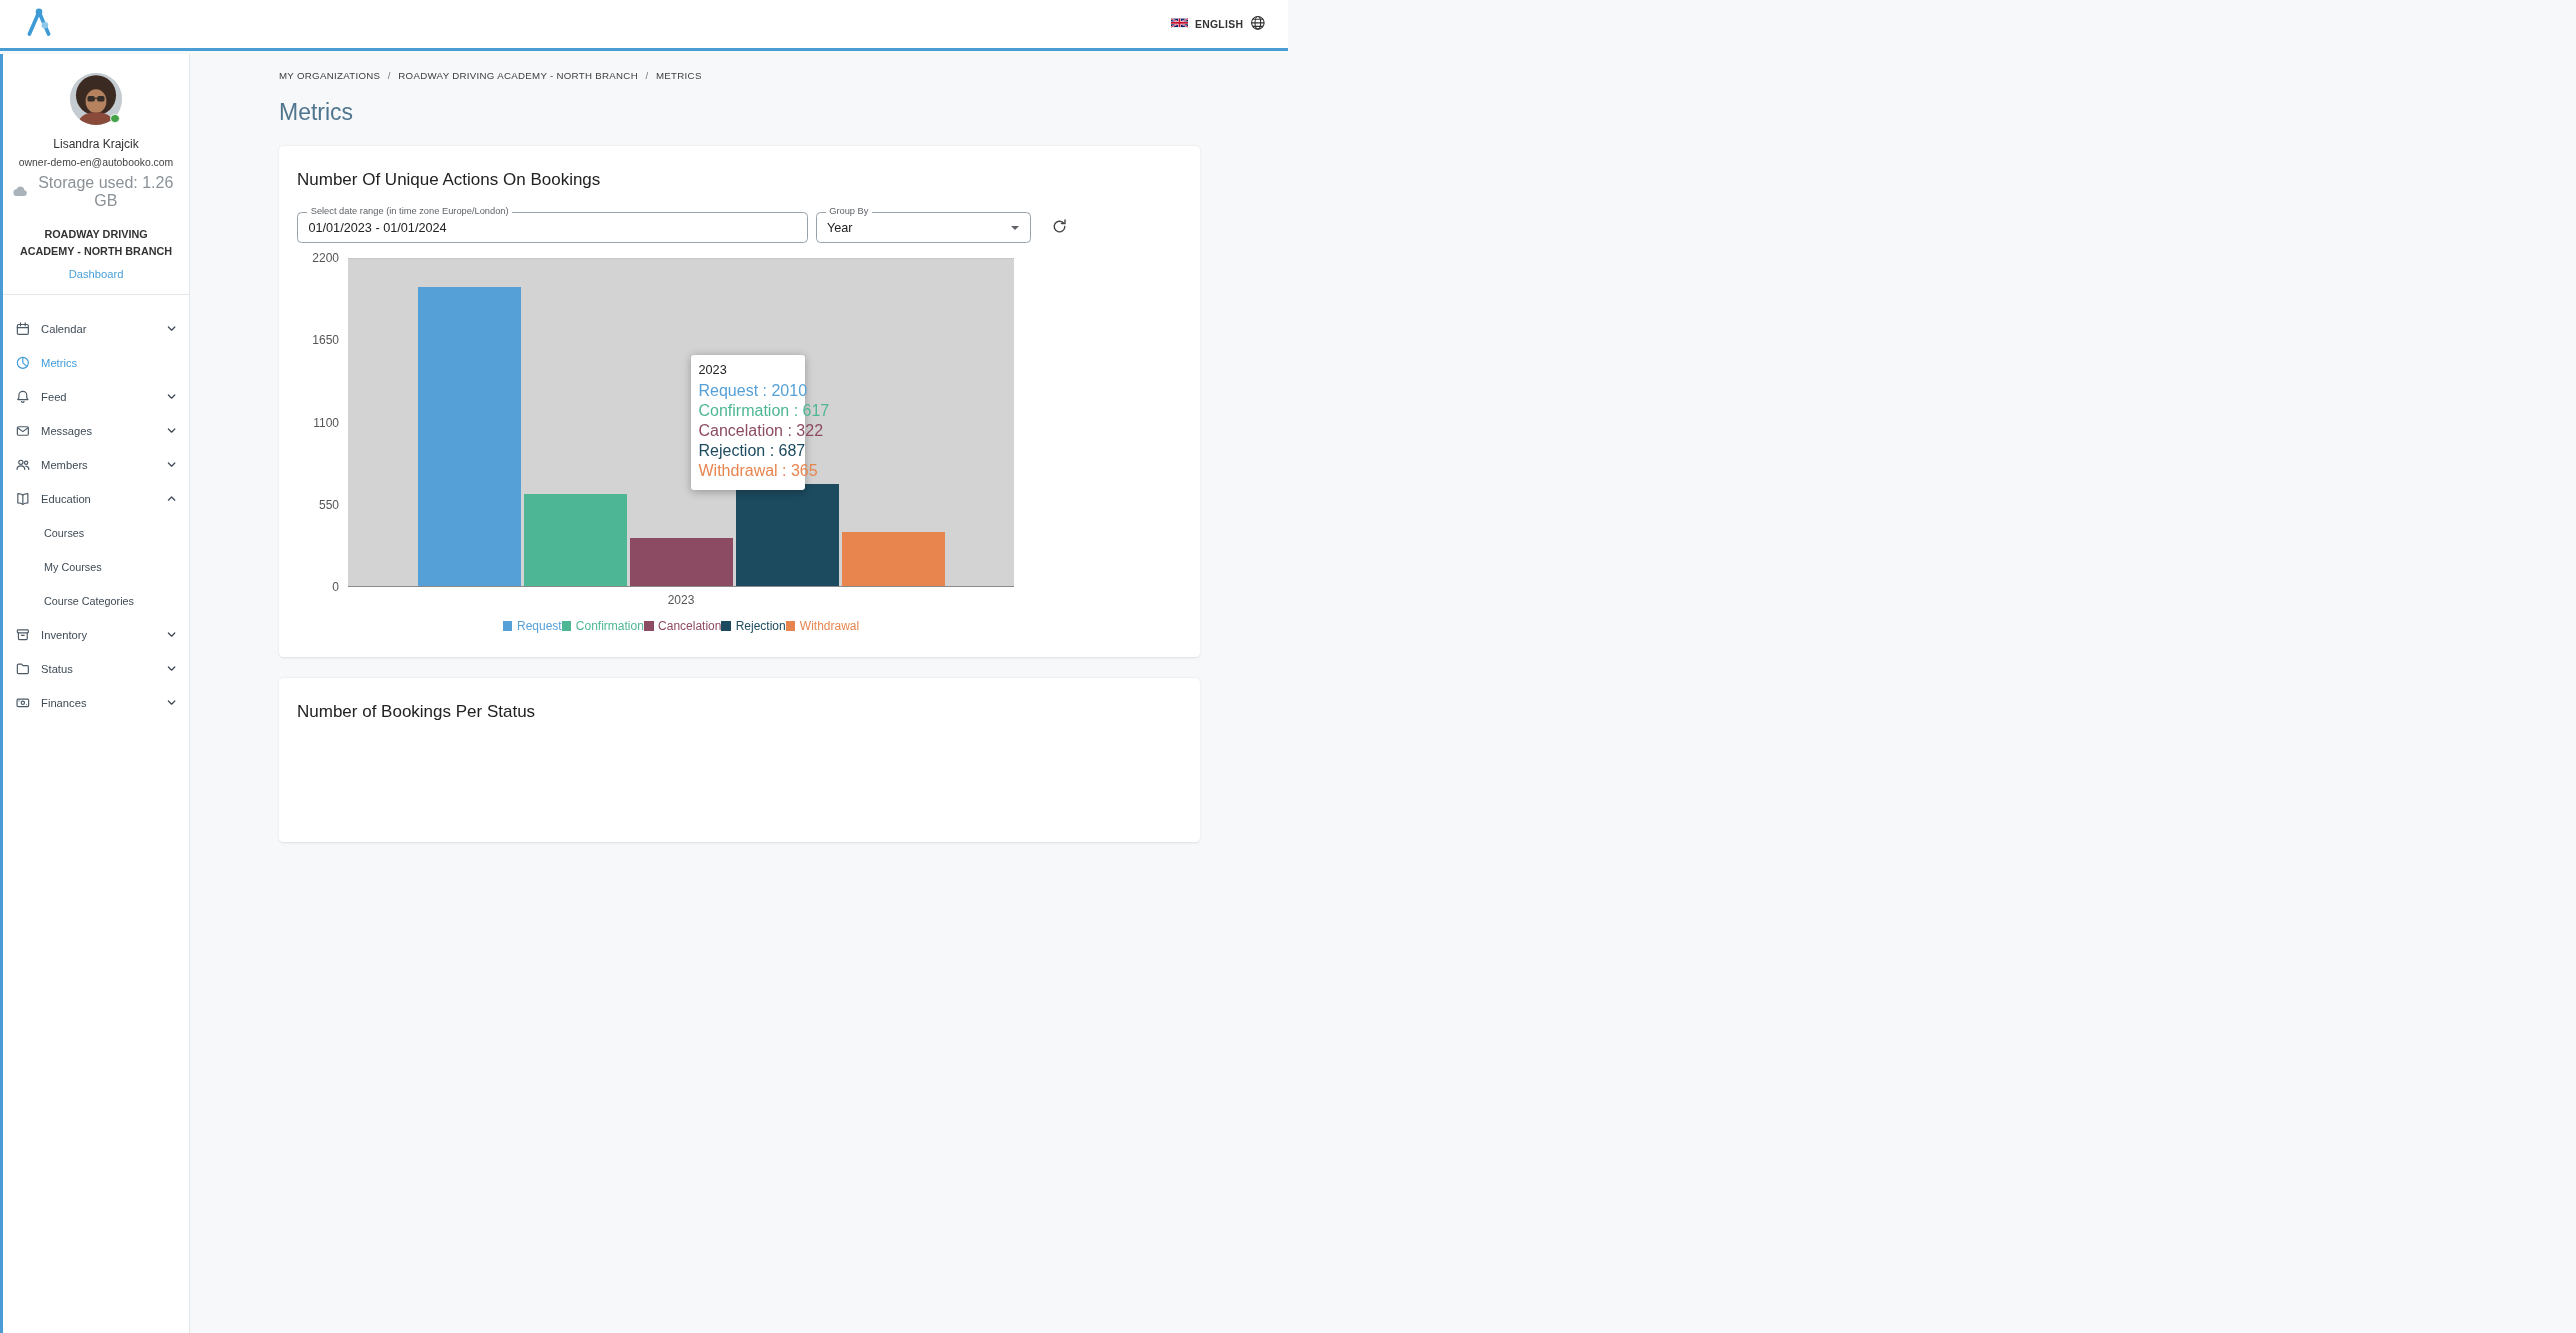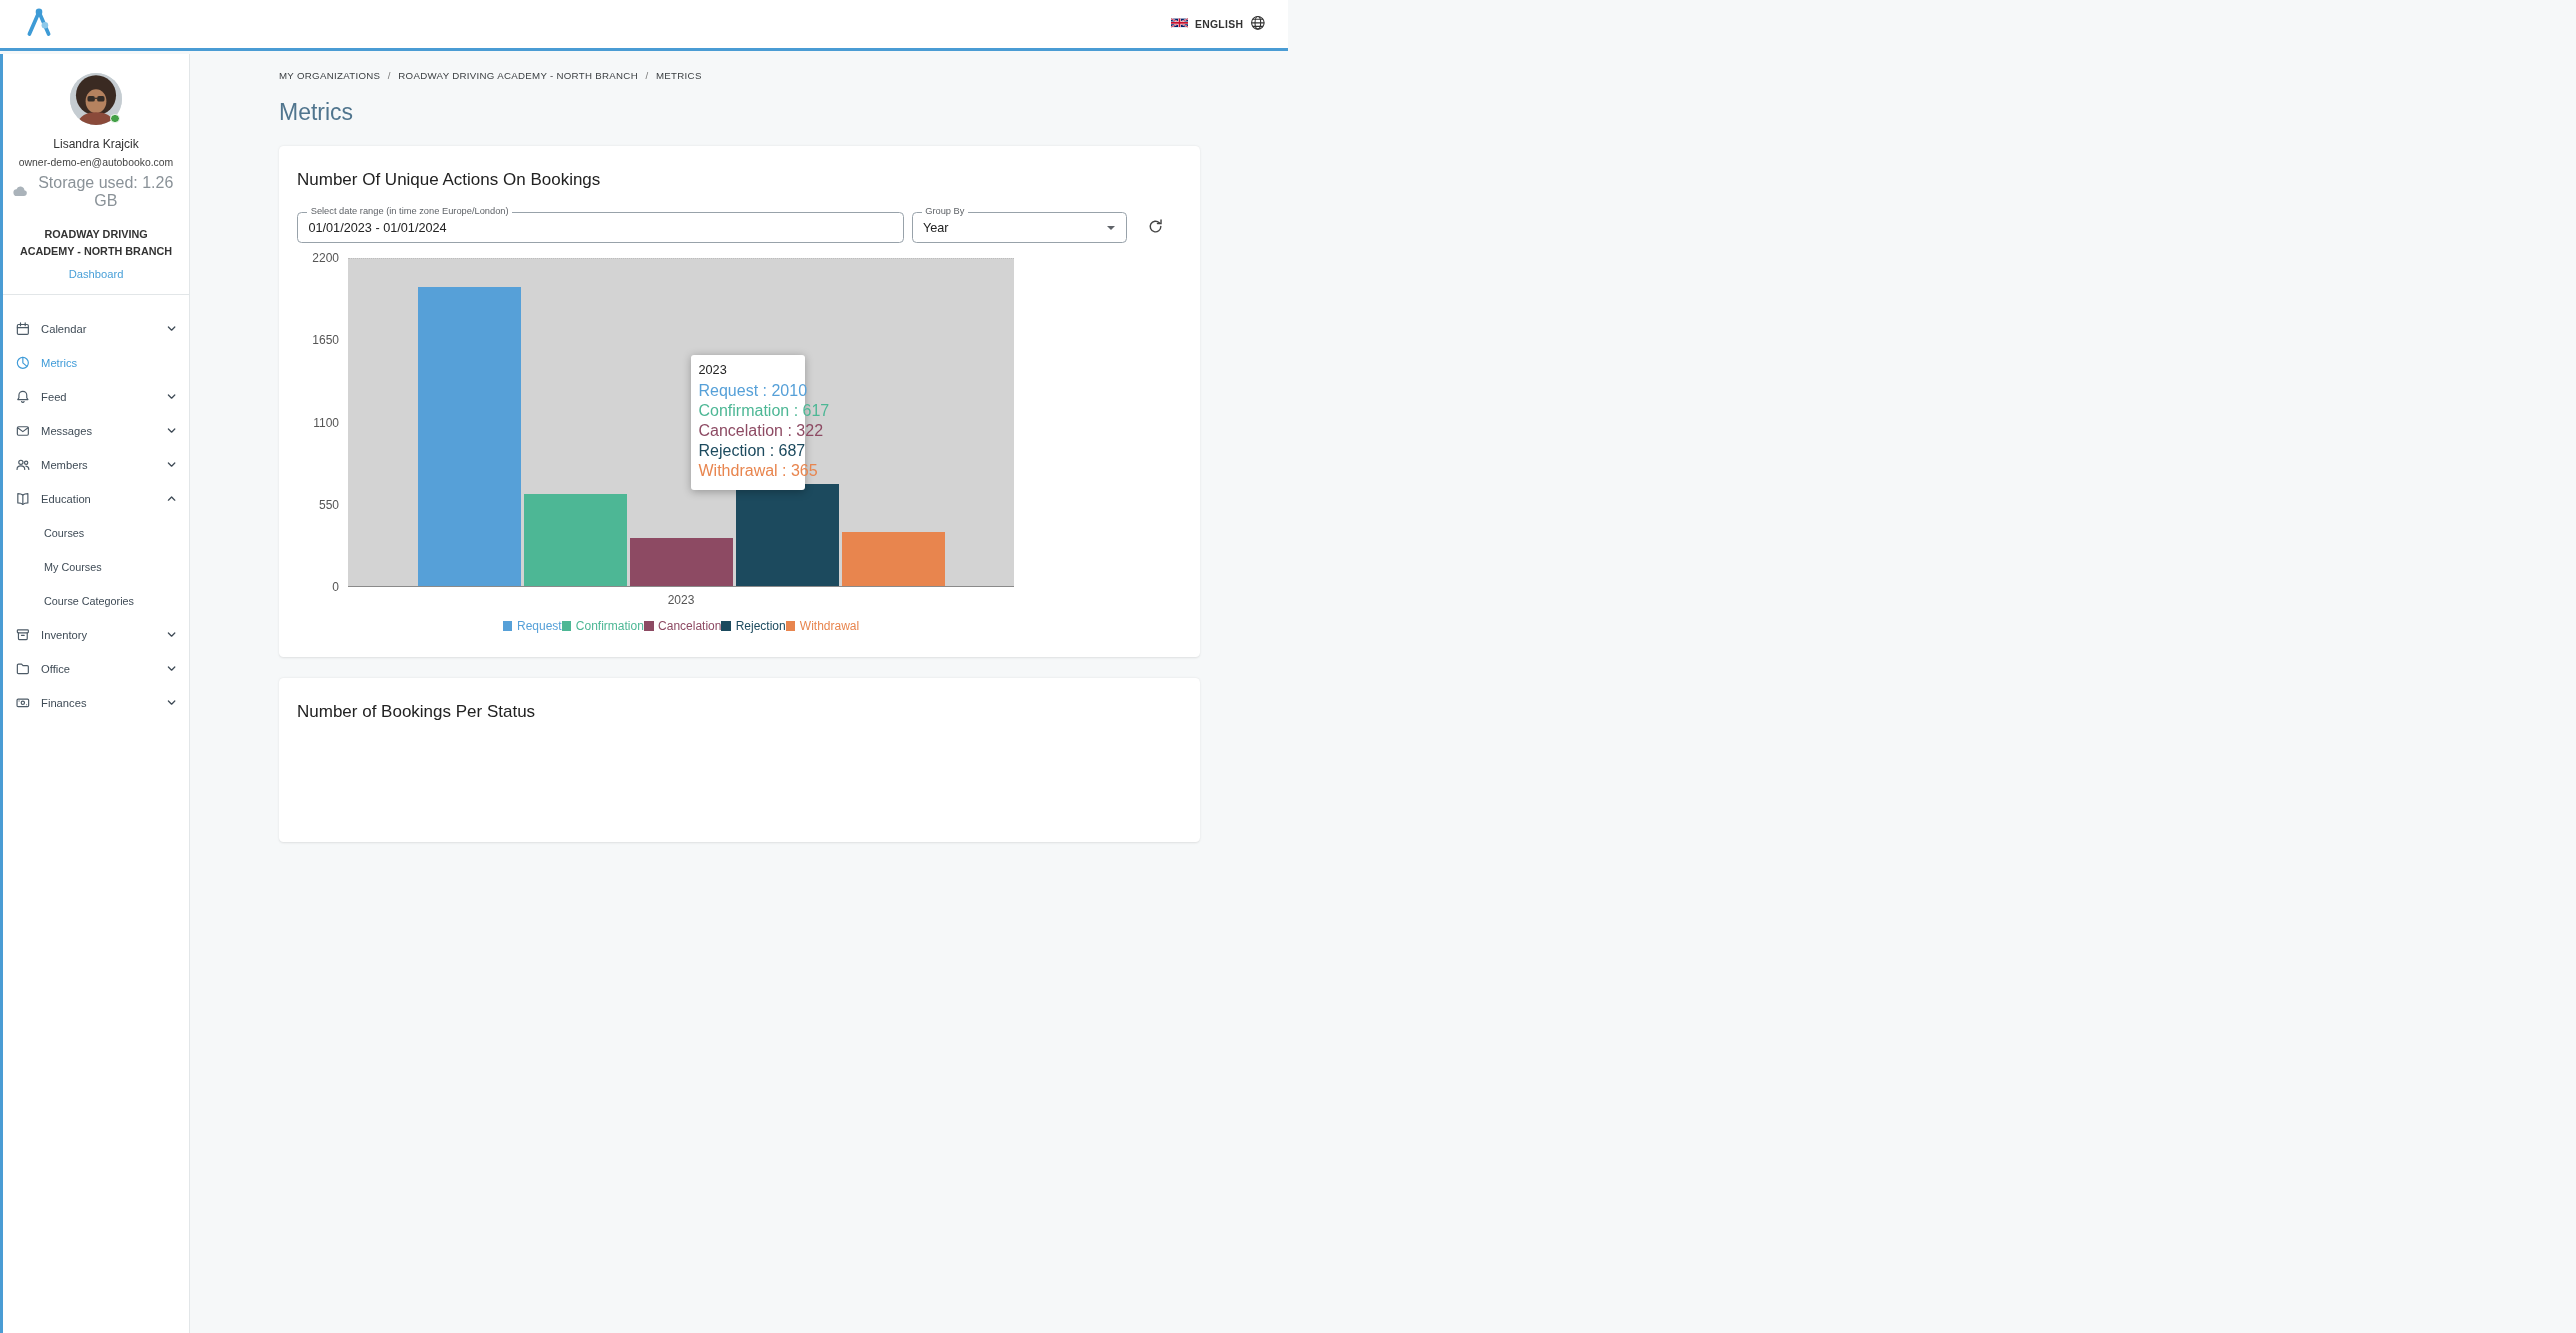--- a/index.html
+++ b/index.html
@@ -46,21 +46,21 @@
   .crumb-sep { color:#777; cursor:default; }
   .page-title { font-size:23px; color:#50758e; margin-bottom:19.4px; font-weight:400; }
 
   .card { width:921px; background:#fff; border-radius:4.5px; box-shadow:0 0.7px 2.2px rgba(0,0,0,.10);
           padding:24px 18px; margin-bottom:21px; }
   .card-title { font-size:17px; color:#222; font-weight:400; }
 
   .controls { display:flex; align-items:center; margin-top:22.4px; }
   .field { position:relative; border:0.7px solid #98a2aa; border-radius:4.5px; height:31px; background:#fff; }
   .flabel { position:absolute; top:-6.7px; left:9px; background:#fff; padding:0 3.7px; font-size:9.3px; color:#5f6368; white-space:nowrap; }
-  .date-field { width:607px; }
+  .date-field { width:511px; }
   .date-field input { border:none; outline:none; width:100%; height:100%; padding:0 10.4px; font-size:12.7px;
                       color:#222; background:transparent; font-family:"Liberation Sans",sans-serif; }
   .select-field { width:215px; margin-left:7.5px; display:flex; align-items:center; padding:0 10.4px;
                   justify-content:space-between; cursor:pointer; }
   .select-value { font-size:12.7px; color:#222; }
   .caret { width:0; height:0; border-left:4.5px solid transparent; border-right:4.5px solid transparent;
            border-top:4.5px solid #5f6368; }
   .refresh-btn { margin-left:15px; width:27px; height:27px; border:none; background:transparent; cursor:pointer;
                  display:flex; align-items:center; justify-content:center; }
 
@@ -246,21 +246,21 @@
             <path d="M3 5l4 4 4-4" fill="none" stroke="currentColor" stroke-width="1.6" stroke-linecap="round" stroke-linejoin="round"></path>
           </svg>
         </span>
       </div>
       <div class="menu-item">
         <span class="mi-icon">
           <svg width="15.7" height="15.7" viewBox="0 0 20 20" fill="none" stroke="currentColor" stroke-width="1.5" stroke-linecap="round" stroke-linejoin="round">
             <path d="M3 5.4A1.4 1.4 0 0 1 4.4 4h4l1.8 2h5.4A1.4 1.4 0 0 1 17 7.4v7.2A1.4 1.4 0 0 1 15.6 16H4.4A1.4 1.4 0 0 1 3 14.6z"></path>
           </svg>
         </span>
-        <span class="mi-label">Office</span>
+        <span class="mi-label">Status</span>
         <span class="mi-chevron down">
           <svg width="11.2" height="11.2" viewBox="0 0 14 14">
             <path d="M3 5l4 4 4-4" fill="none" stroke="currentColor" stroke-width="1.6" stroke-linecap="round" stroke-linejoin="round"></path>
           </svg>
         </span>
       </div>
       <div class="menu-item">
         <span class="mi-icon">
           <svg width="15.7" height="15.7" viewBox="0 0 20 20" fill="none" stroke="currentColor" stroke-width="1.5" stroke-linecap="round" stroke-linejoin="round">
             <rect x="2.6" y="5.2" width="14.8" height="9.6" rx="1.4"></rect>

